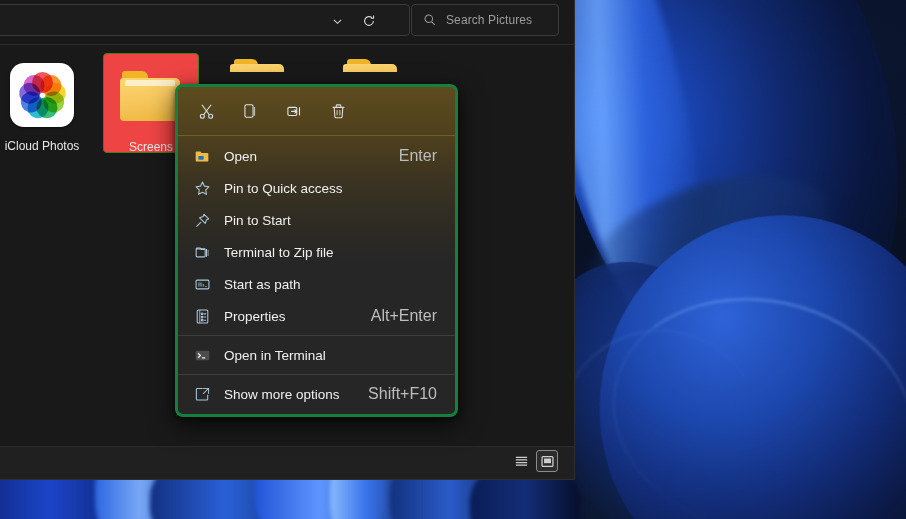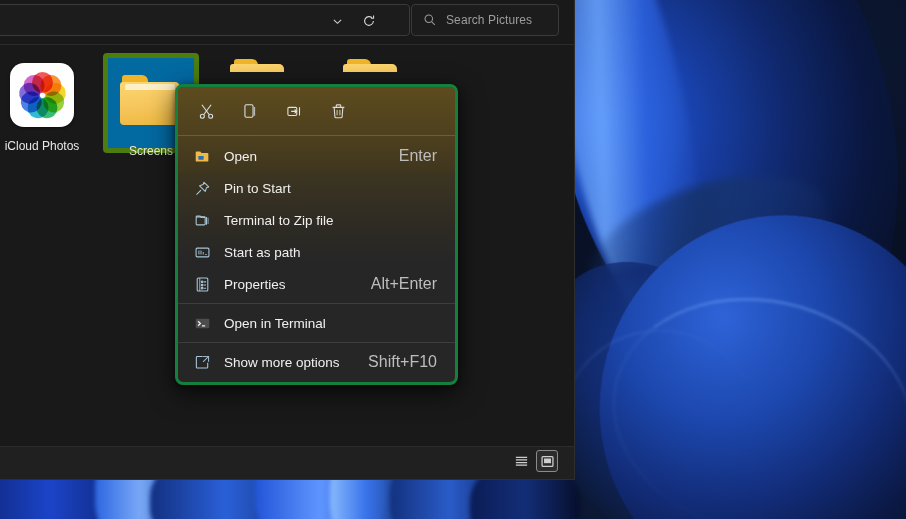--- a/index.html
+++ b/index.html
@@ -207,22 +207,22 @@
   }
   .item .label {
     font-size: 12px;
     color: #e8e8e8;
     margin-top: 2px;
     white-space: nowrap;
     overflow: hidden;
     text-overflow: clip;
   }
   .item.selected {
-    background: #0369a1;
-    border: 5px solid #4d7c0f;
+    background: #ef4444;
+    border: 1px solid #4d7c0f;
     border-radius: 4px;
     box-sizing: border-box;
   }
 
   
   .icloud-icon {
     width: 64px; height: 64px;
     border-radius: 14px;
     background: #fefefe;
     position: relative;
@@ -557,20 +557,29 @@
           <svg width="17" height="17" viewBox="0 0 18 18" fill="none">
             <path d="M1.8 4.6 a1 1 0 0 1 1-1 h3.8 l1.4 1.6 h6.2 a1 1 0 0 1 1 1 v7.2 a1 1 0 0 1-1 1 H2.8 a1 1 0 0 1-1-1 z" fill="#f0ba4b"></path>
             <rect x="4.6" y="8.4" width="5.6" height="4.1" rx=".5" fill="#2c6fae"></rect>
           </svg>
         </span>
         <span class="ctx-lbl">Open</span>
         <span class="ctx-key">Enter</span>
       </div>
 
 
+      <div class="ctx-item">
+        <span class="ctx-ico">
+          <svg width="17" height="17" viewBox="0 0 18 18" fill="none" stroke="currentColor" stroke-width="1.15" stroke-linejoin="round">
+            <path d="M9 2.2 L11.1 6.5 L15.8 7.2 L12.4 10.5 L13.2 15.2 L9 13 L4.8 15.2 L5.6 10.5 L2.2 7.2 L6.9 6.5 Z"></path>
+          </svg>
+        </span>
+        <span class="ctx-lbl">Pin to Quick access</span>
+        <span class="ctx-key"></span>
+      </div>
 
       <div class="ctx-item">
         <span class="ctx-ico">
           <svg width="17" height="17" viewBox="0 0 18 18" fill="none" stroke="currentColor" stroke-width="1.15" stroke-linejoin="round">
             <path d="M10.6 2.4 L15.6 7.4 L13.2 8.3 L11.9 12.1 L5.9 6.1 L9.7 4.8 Z"></path>
             <path d="M7.4 10.6 L2.6 15.4"></path>
           </svg>
         </span>
         <span class="ctx-lbl">Pin to Start</span>
         <span class="ctx-key"></span>

